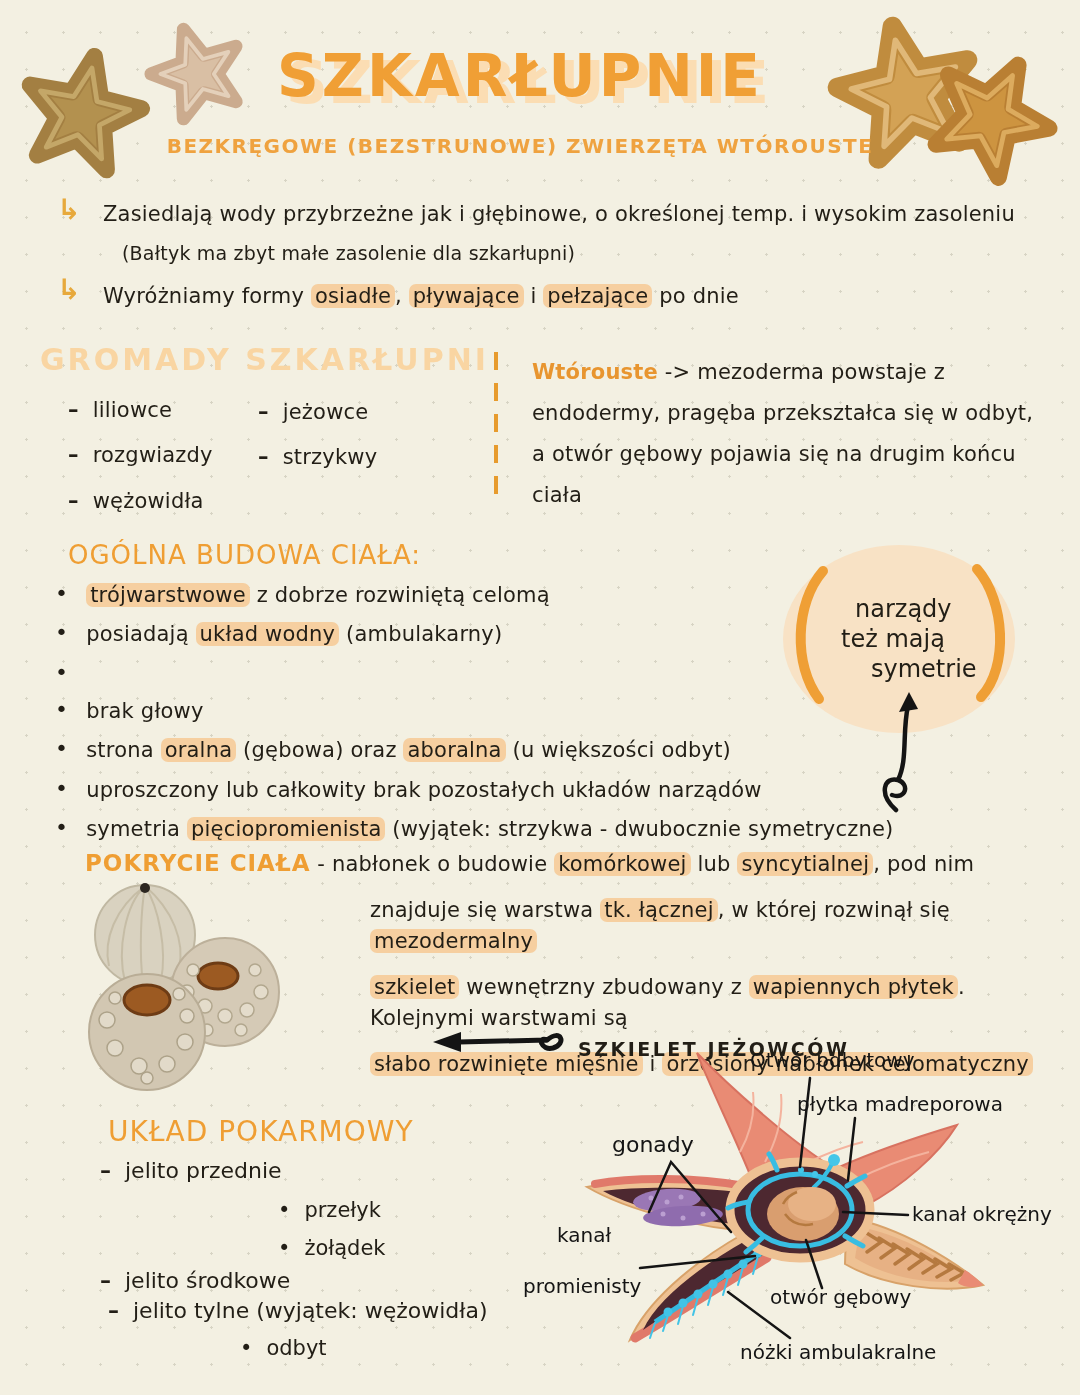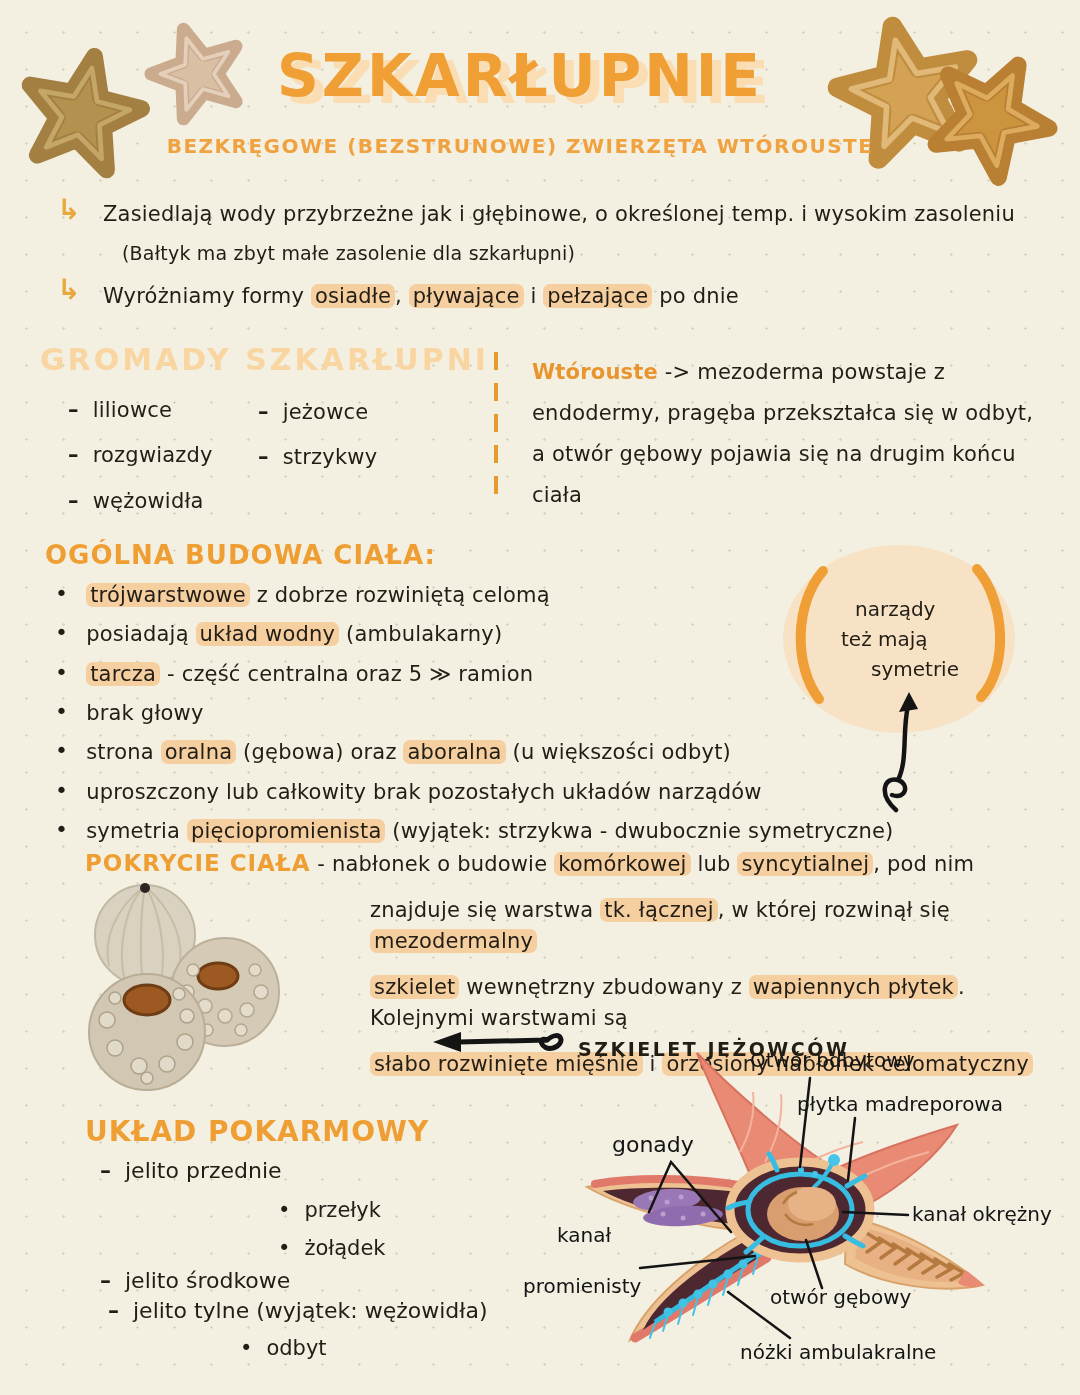--- a/index.html
+++ b/index.html
@@ -16,31 +16,31 @@
   .hand-sm{font-size:19px;}
   .hl{background:#f6cfa0;border-radius:7px;padding:0 4px;box-decoration-break:clone;-webkit-box-decoration-break:clone;}
   .accent{color:#e8952f;font-weight:bold;}
   .title{
     font-size:58px;font-weight:bold;letter-spacing:3px;color:#f09f35;
     text-shadow:9px 7px 0 #fbddb3;white-space:nowrap;text-align:center;
   }
   .subtitle{font-size:20px;font-weight:bold;color:#efa23f;letter-spacing:1.5px;text-align:center;white-space:nowrap;}
   .branch-arrow{color:#e7a93c;font-size:28px;font-weight:bold;line-height:1;}
   .h-peach{font-size:30px;font-weight:bold;color:#f9d5a2;letter-spacing:3px;white-space:nowrap;}
-  .h-orange{font-size:26px;font-weight:bold;color:#ef9e33;letter-spacing:1px;white-space:nowrap;}
+  .h-orange{font-size:26px;font-weight:normal;color:#ef9e33;letter-spacing:1px;white-space:nowrap;margin-left:23px;}
   .dash-list-row{display:flex;gap:14px;margin-bottom:17px;}
   .dash{font-weight:bold;}
   .divider{width:4px;background:repeating-linear-gradient(#e79b2d 0 18px, transparent 18px 31px);}
   .side-note{width:505px;line-height:1.95;}
   .bullets .row{display:flex;gap:18px;margin-bottom:11px;align-items:flex-start;}
   .bdot{font-size:22px;line-height:1.2;}
   .bubble{
     width:232px;height:188px;border-radius:50%;background:#f8e2c5;
     display:flex;flex-direction:column;justify-content:center;
-    font-size:20px;line-height:30px;
+    font-size:24px;line-height:30px;
   }
   .bubble div{white-space:nowrap;}
   .pokrycie-line{margin-bottom:15px;line-height:31px;}
   .pokrycie-indent{margin-left:285px;margin-top:6px;}
   .pokrycie-label{font-size:23px;font-weight:bold;color:#ef9e33;letter-spacing:1px;text-align:right;}
   .caps-label{font-size:19px;font-weight:bold;letter-spacing:2.5px;white-space:nowrap;}
   .diag-label{position:absolute;font-size:20px;white-space:nowrap;color:#141414;}
   .food-row{position:absolute;display:flex;gap:14px;font-size:22px;white-space:nowrap;}
 </style>
 </head>
@@ -112,21 +112,20 @@
     <div class="row">
       <span class="bdot">•</span>
       <span><span class="hl">trójwarstwowe</span><span> z dobrze rozwiniętą celomą</span></span>
     </div>
     <div class="row">
       <span class="bdot">•</span>
       <span><span>posiadają </span><span class="hl">układ wodny</span><span> (ambulakarny)</span></span>
     </div>
     <div class="row">
       <span class="bdot">•</span>
-      <span><span class="hl">tarcza</span><span> - część centralna oraz 5 ≫ ramion</span></span>
     </div>
     <div class="row">
       <span class="bdot">•</span>
       <span><span>brak głowy</span></span>
     </div>
     <div class="row">
       <span class="bdot">•</span>
       <span><span>strona </span><span class="hl">oralna</span><span> (gębowa) oraz </span><span class="hl">aboralna</span><span> (u większości odbyt)</span></span>
     </div>
     <div class="row">

